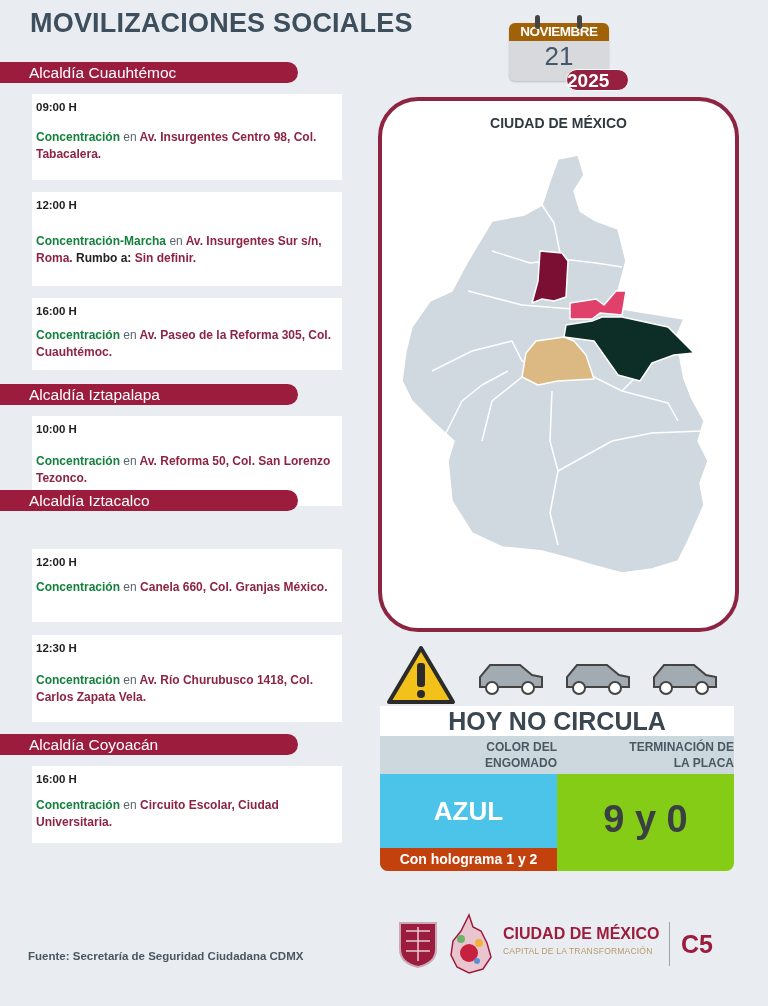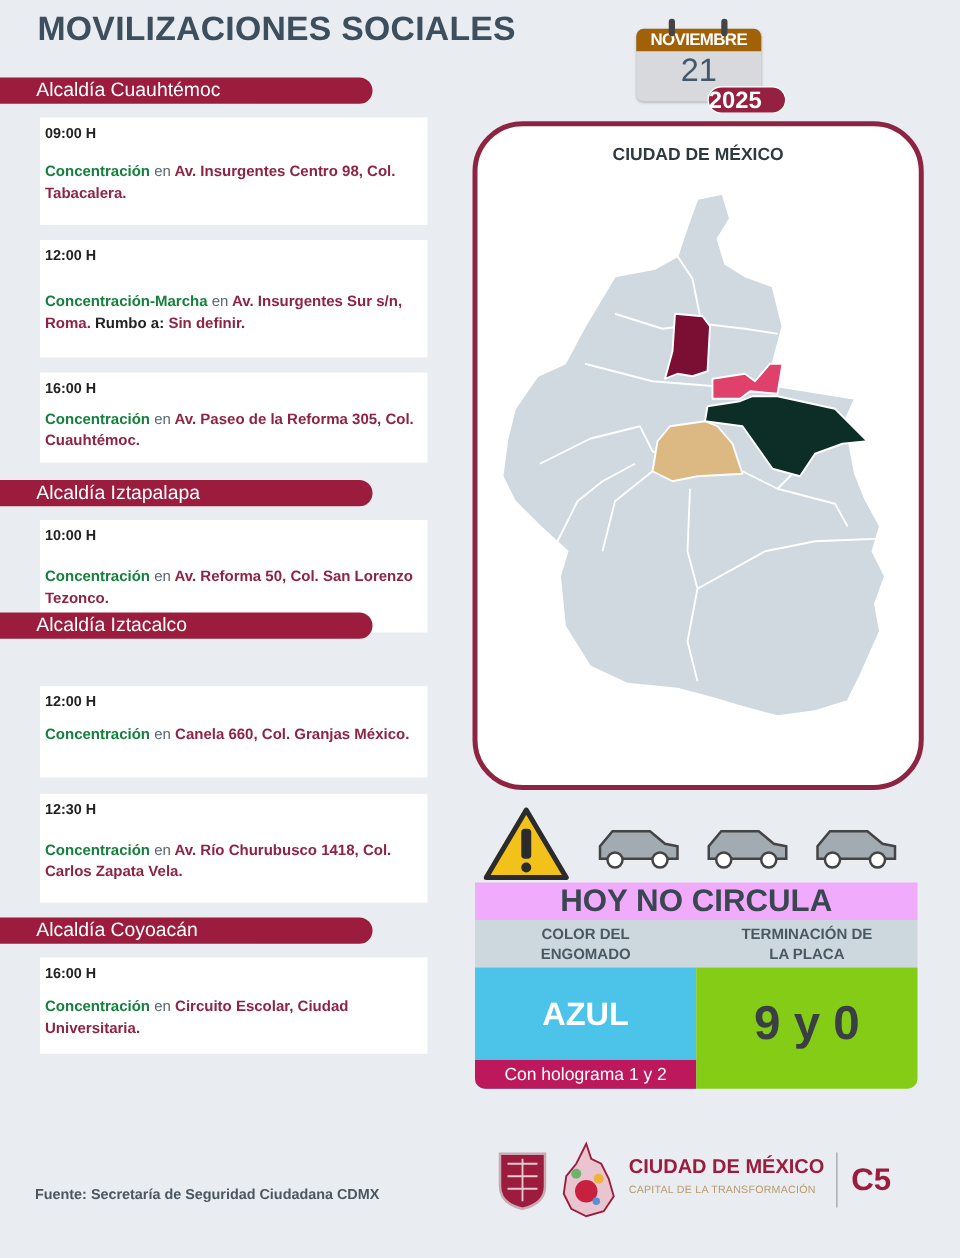--- a/index.html
+++ b/index.html
@@ -25,26 +25,26 @@
   .cal-day { position: absolute; left: 0; top: 26px; width: 100px; text-align: center; font-size: 26px; font-weight: normal; color: #44586a; }
   .cal-year { position: absolute; left: 566px; top: 69px; width: 63px; height: 22px; background: #96203f; border-radius: 11px; color: #fff; font-size: 19px; font-weight: bold; text-align: left; line-height: 22px; border: 1px solid #fff; }
 
   .map-frame { position: absolute; left: 378px; top: 97px; width: 361px; height: 535px; background: #fff; border: 4px solid #8d2542; border-radius: 40px; }
   .map-title { position: absolute; top: 14px; left: 0; width: 100%; text-align: center; font-size: 14px; font-weight: bold; color: #2f3940; }
   .map-svg { position: absolute; left: 0; top: 40px; }
 
   .hnc { position: absolute; left: 380px; top: 645px; width: 354px; height: 226px; }
   .warn { position: absolute; left: 6px; top: 0; width: 70px; height: 60px; }
   .car { position: absolute; top: 14px; width: 70px; height: 38px; }
-  .hnc-title { position: absolute; left: 0; top: 61px; width: 354px; height: 30px; background: #f0abfc; color: #3a4751; font-size: 25px; font-weight: bold; text-align: center; line-height: 31px; }
+  .hnc-title { position: absolute; left: 0; top: 61px; width: 354px; height: 30px; background: #ffffff; color: #3a4751; font-size: 25px; font-weight: bold; text-align: center; line-height: 31px; }
   .hnc-labels { position: absolute; left: 0; top: 91px; width: 354px; height: 38px; background: #cdd8de; }
-  .hnc-label { position: absolute; top: 3px; width: 177px; text-align: center; font-size: 12px; font-weight: bold; color: #4a5862; line-height: 16px; }
+  .hnc-label { position: absolute; top: 3px; width: 177px; text-align: right; font-size: 12px; font-weight: bold; color: #4a5862; line-height: 16px; }
   .hnc-color { position: absolute; left: 0; top: 129px; width: 177px; height: 97px; background: #4cc3e8; border-radius: 0 0 0 8px; }
   .hnc-color-val { position: absolute; left: 0; top: 22px; width: 177px; text-align: center; color: #fff; font-size: 26px; font-weight: bold; }
-  .hnc-holo { position: absolute; left: 0; bottom: 0; width: 177px; height: 23px; background: #be185d; color: #fff; font-size: 14px; font-weight: normal; text-align: center; line-height: 23px; border-radius: 0 0 0 8px; }
+  .hnc-holo { position: absolute; left: 0; bottom: 0; width: 177px; height: 23px; background: #c2410c; color: #fff; font-size: 14px; font-weight: bold; text-align: center; line-height: 23px; border-radius: 0 0 0 8px; }
   .hnc-plate { position: absolute; left: 177px; top: 129px; width: 177px; height: 97px; background: #84cc16; border-radius: 0 0 8px 0; }
   .hnc-plate-val { position: absolute; left: 0; top: 24px; width: 177px; text-align: center; color: #3a3f44; font-size: 38px; font-weight: bold; }
 
   .source { position: absolute; left: 28px; top: 950px; font-size: 11.5px; font-weight: bold; color: #4b5660; }
   .shield { position: absolute; left: 398px; top: 921px; width: 40px; height: 48px; }
   .cdmx-emblem { position: absolute; left: 447px; top: 913px; width: 46px; height: 62px; }
   .cdmx-name { position: absolute; left: 503px; top: 925px; font-size: 16px; font-weight: bold; color: #9b1c3d; }
   .cdmx-sub { position: absolute; left: 503px; top: 946px; font-size: 8.5px; color: #b79a6a; letter-spacing: 0.2px; }
   .sep { position: absolute; left: 669px; top: 922px; width: 1px; height: 44px; background: #9aa3aa; }
   .c5 { position: absolute; left: 681px; top: 930px; font-size: 25px; font-weight: bold; color: #9b1c3d; }

